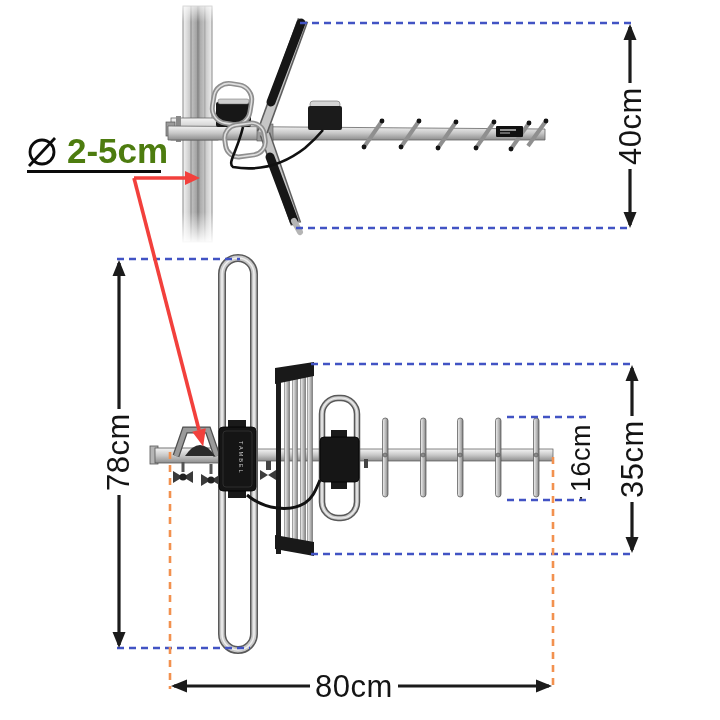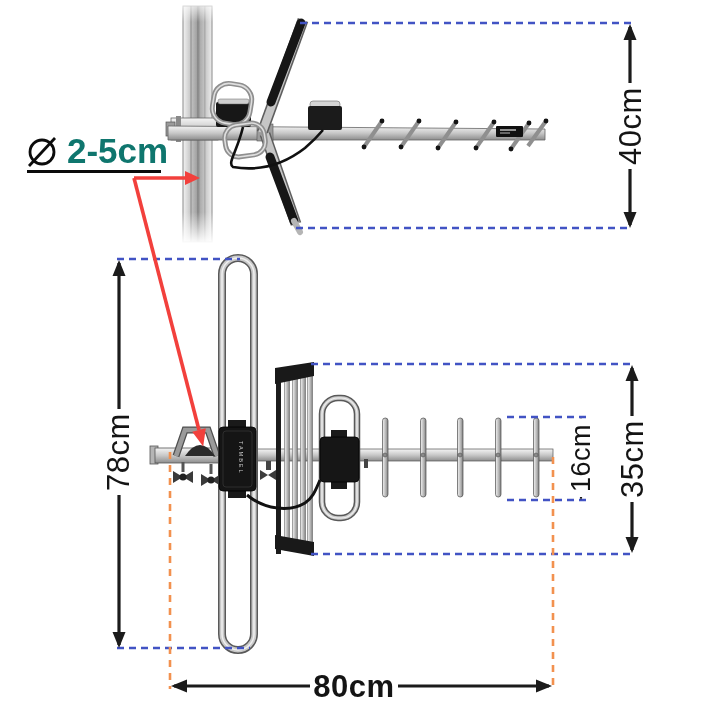--- a/index.html
+++ b/index.html
@@ -14,21 +14,21 @@
     font-size:31px;color:var(--c-text,#111);background:#fff;
     letter-spacing:0.5px;line-height:1;user-select:none;
   }
   .rot{transform:rotate(-90deg);}
   .small-dim{font-size:27px;}
   
   #diameter-block{
     position:absolute;left:26px;top:133px;display:flex;align-items:center;gap:7px;
     color:#0b0b0b;
   }
-  #diameter-text{font-size:35px;font-weight:700;line-height:34px;color:#0f766e;}
+  #diameter-text{font-size:35px;font-weight:700;line-height:34px;color:#4d7c0f;}
   #diameter-underline{
     position:absolute;left:27px;top:170px;width:134px;height:3px;background:#0b0b0b;
   }
   
   #balun-brand{
     position:absolute;left:231px;top:433px;width:13px;height:50px;
     writing-mode:vertical-rl;text-align:center;font-size:5.5px;letter-spacing:2px;
     color:#c9c9c9;overflow:hidden;
   }
   
@@ -306,21 +306,21 @@
 </svg>
 
 <div class="dim-label rot" style="left:587px;top:109px;width:86px;height:34px;">40cm</div>
 
 <div class="dim-label rot" style="left:75px;top:435px;width:86px;height:34px;">78cm</div>
 
 <div class="dim-label rot" style="left:589px;top:442px;width:86px;height:34px;">35cm</div>
 
 <div class="dim-label rot small-dim" style="left:542px;top:443px;width:78px;height:30px;">16cm</div>
 
-<div class="dim-label" style="left:310px;top:669px;width:88px;height:34px;font-weight:bold;">80cm</div>
+<div class="dim-label" style="left:310px;top:669px;width:88px;height:34px;">80cm</div>
 
 <div id="diameter-block">
   <svg width="34" height="36" viewBox="0 0 34 36">
     <circle cx="16" cy="19" r="12" fill="none" stroke="#0b0b0b" stroke-width="2.8"></circle>
     <line x1="3" y1="33" x2="29" y2="5" stroke="#0b0b0b" stroke-width="2.8"></line>
   </svg>
   <span id="diameter-text">2-5cm</span>
 </div>
 <div id="diameter-underline"></div>
 

